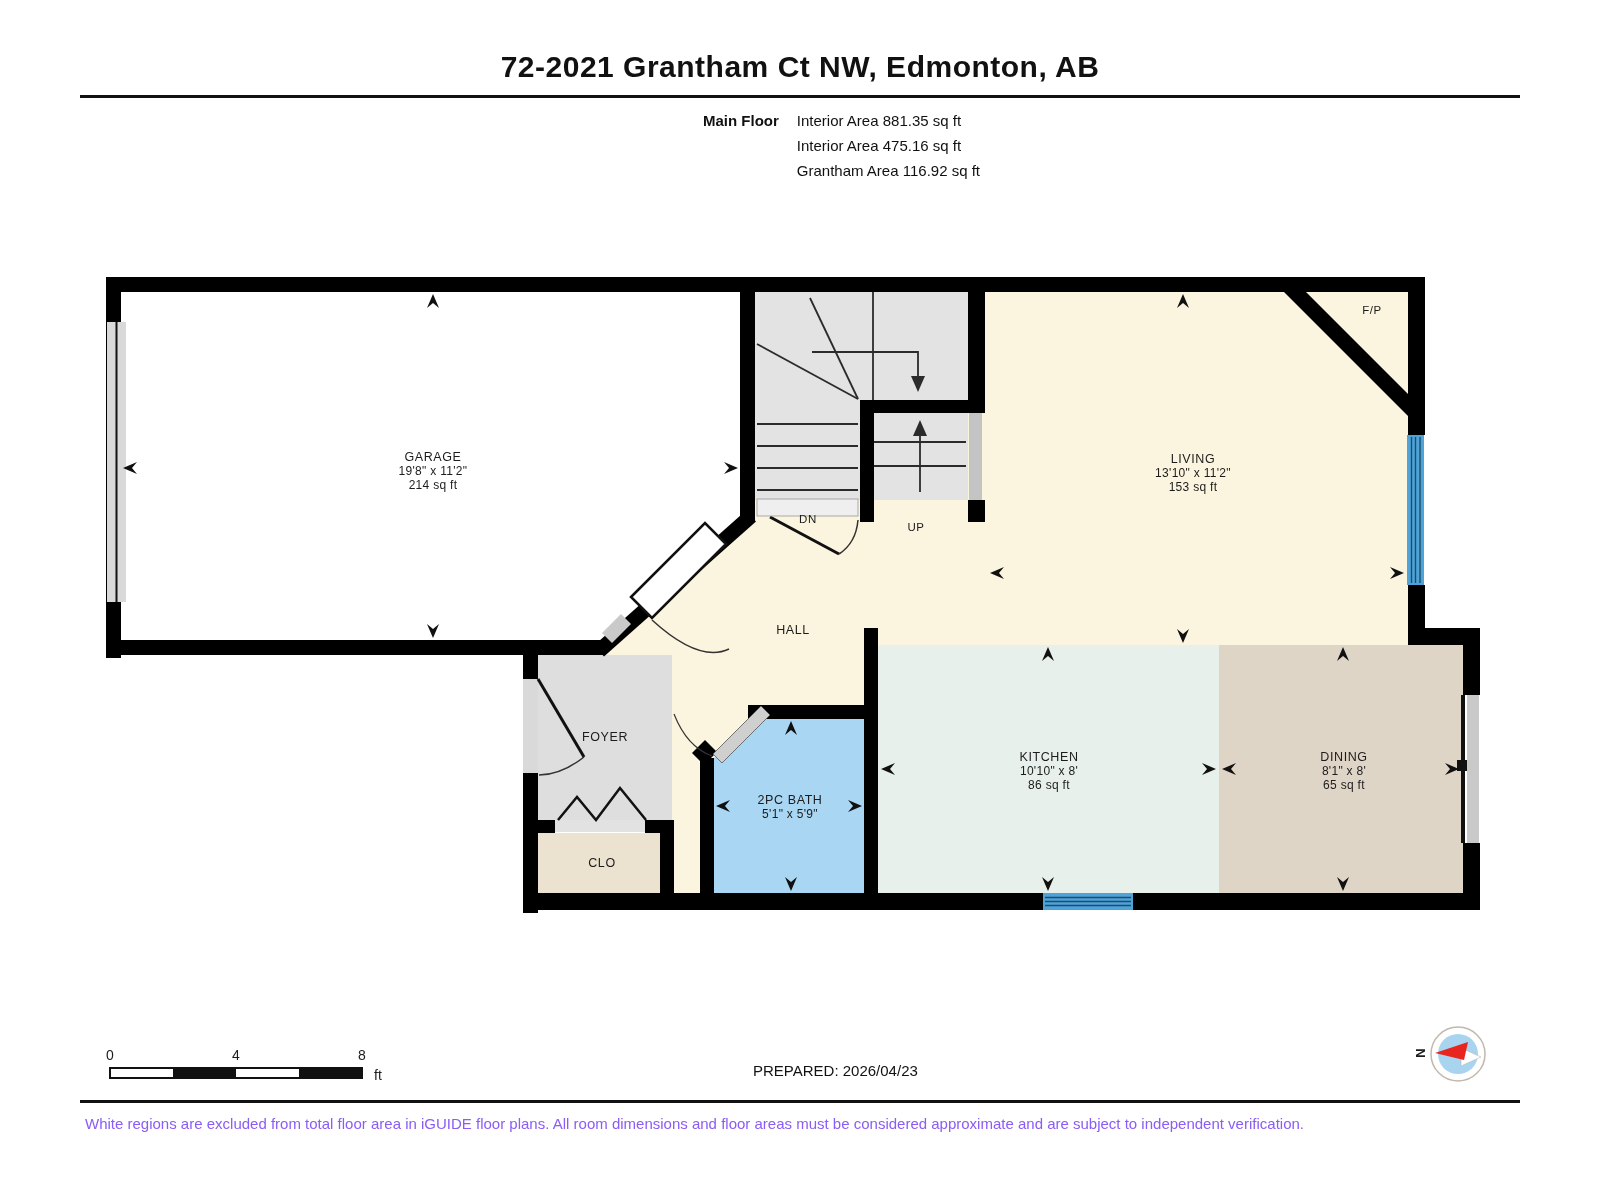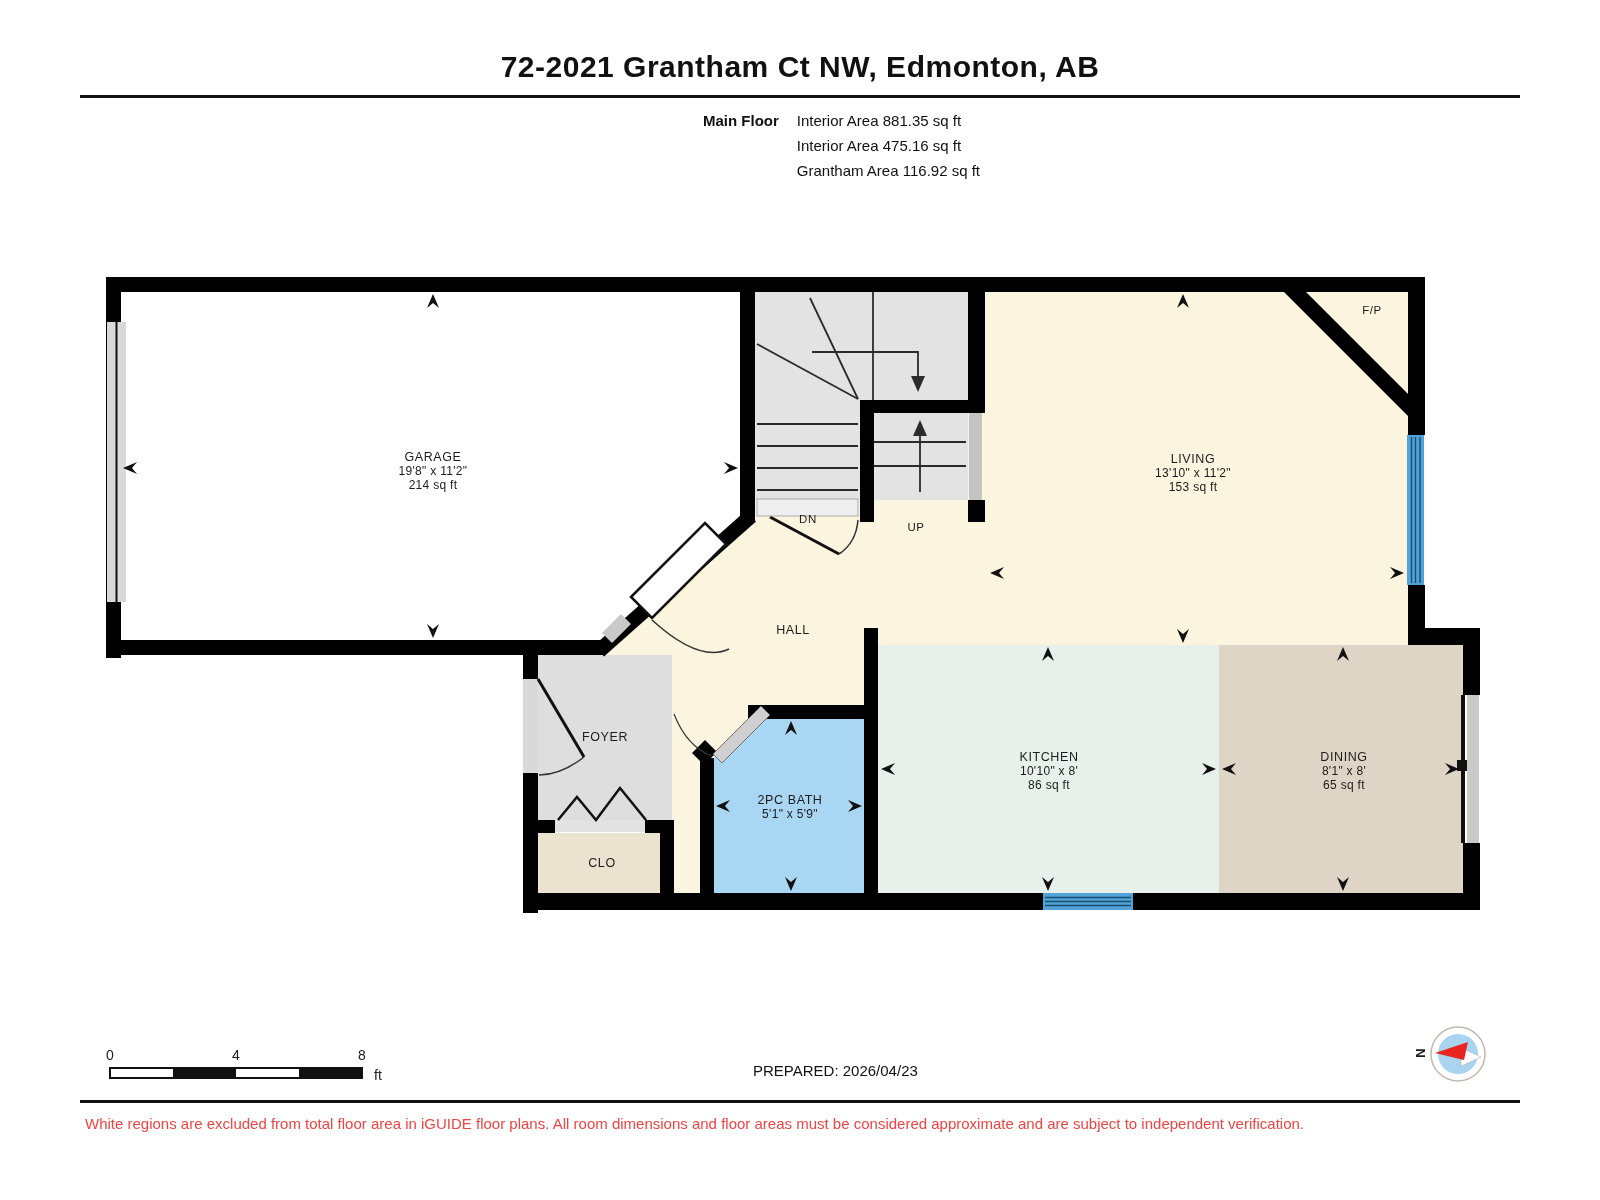--- a/index.html
+++ b/index.html
@@ -6,21 +6,21 @@
   body{width:1600px;height:1200px;position:relative;font-family:"Liberation Sans",sans-serif;color:#111;}
   .page-title{position:absolute;top:50px;left:0;width:1600px;text-align:center;
     font-size:30px;font-weight:700;letter-spacing:.5px;}
   .rule{position:absolute;left:80px;width:1440px;height:3px;background:#111;}
   .rule.top{top:95px;}
   .rule.bottom{top:1100px;}
   .areas-block{position:absolute;top:108px;left:703px;display:flex;font-size:15px;line-height:25px;}
   .areas-label{font-weight:700;margin-right:18px;white-space:nowrap;}
   .areas-col div{white-space:nowrap;}
   .prepared{position:absolute;top:1062px;left:725px;font-size:15px;margin-left:28px;}
-  .disclaimer{position:absolute;top:1115px;left:85px;width:1450px;font-size:15px;color:#ef4444;}
+  .disclaimer{position:absolute;top:1115px;left:85px;width:1450px;font-size:15px;color:#8b5cf6;}
   svg text{font-family:"Liberation Sans",sans-serif;fill:#1c1c1c;}
   .room-name{font-size:12.5px;letter-spacing:.6px;}
   .room-dim{font-size:12px;letter-spacing:.3px;}
   .small-lab{font-size:11.5px;letter-spacing:.6px;}
   .tick{font-size:14px;}
 </style>
 </head>
 <body>
 
 <div class="page-title">72-2021 Grantham Ct NW, Edmonton, AB</div>

